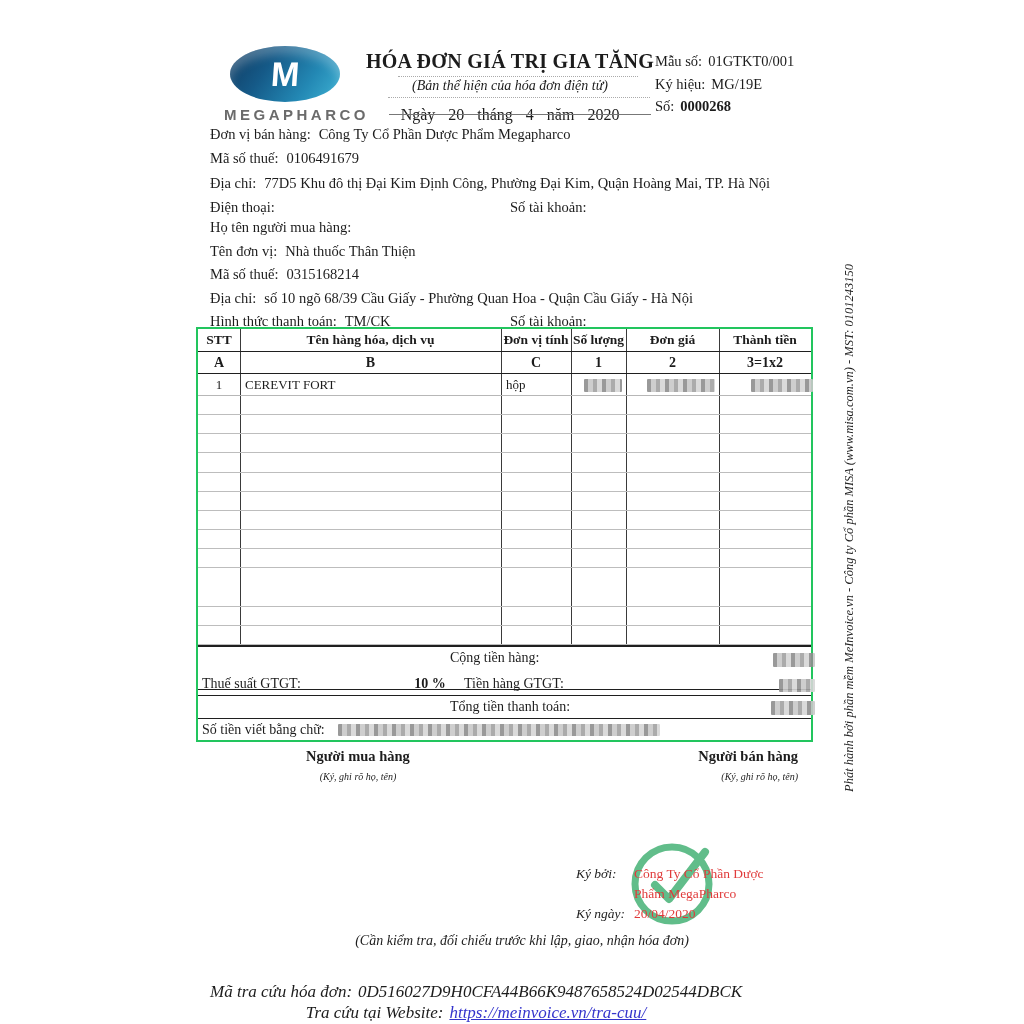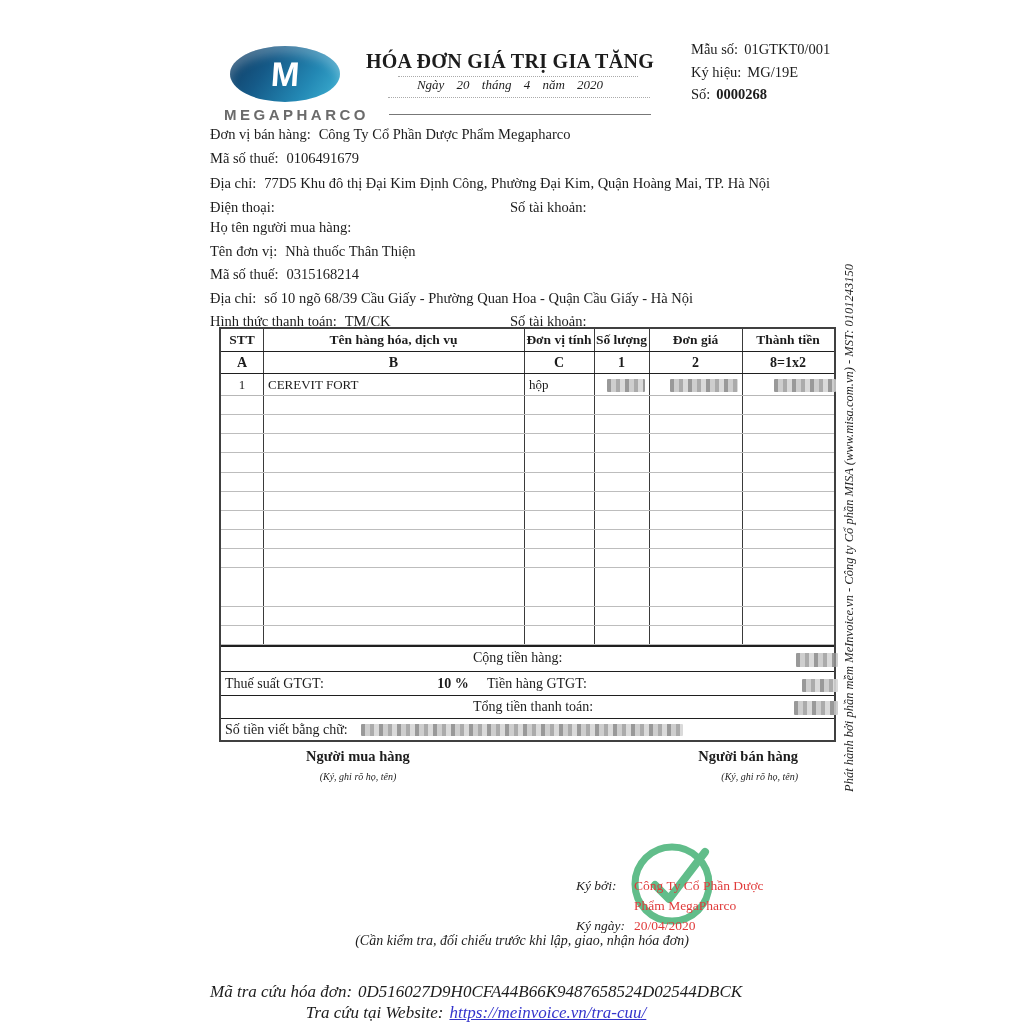--- a/index.html
+++ b/index.html
@@ -13,77 +13,77 @@
     display:flex;align-items:center;justify-content:center;
     box-shadow:inset 0 8px 10px rgba(255,255,255,.25);}
   .logo-m{color:#fff;font-family:"Liberation Sans",sans-serif;font-weight:bold;
     font-size:34px;line-height:1;transform:skewX(-4deg);}
   .logo-brand{margin-top:4px;font-family:"Liberation Sans",sans-serif;font-size:15px;
     letter-spacing:3.5px;color:#6b6b6b;font-weight:bold;}
 
   .titleblock{position:absolute;left:355px;top:50px;width:310px;text-align:center;}
   .inv-title{font-size:20px;font-weight:bold;letter-spacing:.3px;white-space:nowrap;}
   .inv-subtitle{font-size:14px;font-style:italic;margin-top:5px;}
-  .inv-date{font-size:13px;font-style:italic;word-spacing:9px;margin-top:4px;}
+  .inv-date{font-size:16px;word-spacing:9px;margin-top:12px;}
   .dotline{position:absolute;border-top:1px dotted #aaa;height:0;}
   .dot1{left:398px;top:76px;width:240px;}
   .dot2{left:388px;top:97px;width:262px;}
   .hr-date{position:absolute;left:389px;top:114px;width:262px;border-top:1px solid #777;}
 
-  .meta{position:absolute;left:655px;top:38px;font-size:14.5px;line-height:22.5px;margin-left:36px;}
+  .meta{position:absolute;left:655px;top:50px;font-size:14.5px;line-height:22.5px;}
   .meta .lbl{margin-right:6px;}
   .meta .bold{font-weight:bold;}
 
   
   .infoline{position:relative;white-space:nowrap;}
   .seller{position:absolute;left:210px;top:122px;font-size:14.5px;line-height:24.4px;width:640px;}
   .buyer{position:absolute;left:210px;top:216px;font-size:14.5px;line-height:23.6px;width:640px;}
   .lbl{margin-right:8px;}
   .val{}
   .acct{position:absolute;left:300px;top:0;}
 
   
-  .tbl{position:absolute;left:219px;top:327px;width:613px;height:411px;
-       border:2px solid #404040;box-sizing:content-box;font-size:13.5px;}
+  .tbl{position:absolute;left:196px;top:327px;width:613px;height:411px;
+       border:2px solid #22c55e;box-sizing:content-box;font-size:13.5px;}
   .tbl *{box-sizing:border-box;}
   .vl{position:absolute;top:0;width:1px;height:316px;background:#3a3a3a;}
   .vl1{left:42px;}.vl2{left:303px;}.vl3{left:373px;}.vl4{left:428px;}.vl5{left:521px;}
   .trow{position:absolute;left:0;width:613px;}
   .row-h1{top:0;height:23px;border-bottom:1.5px solid #1f1f1f;font-weight:bold;}
   .row-h2{top:24px;height:21px;border-bottom:1.5px solid #1f1f1f;font-weight:bold;font-size:14px;}
   .row-data{top:46px;height:21px;border-bottom:1px solid #b7b7b7;font-size:13px;}
   .cell{position:absolute;top:0;height:100%;display:flex;align-items:center;justify-content:center;}
   .c1{left:0;width:42px;}.c2{left:42px;width:261px;}.c3{left:303px;width:70px;}
   .c4{left:373px;width:55px;}.c5{left:428px;width:93px;}.c6{left:521px;width:92px;}
   .cell.left{justify-content:flex-start;padding-left:5px;}
   .empty-grid{position:absolute;left:0;top:67px;width:613px;height:249px;
     background:repeating-linear-gradient(to bottom,transparent 0,transparent 18.2px,#bdbdbd 18.2px,#bdbdbd 19.15px);}
   .totals-border{position:absolute;left:0;top:316px;width:613px;height:0;border-top:2px solid #1f1f1f;}
-  .row-t1{top:318px;height:25px;border-bottom:1.5px solid #1f1f1f;}
+  .row-t1{top:318px;height:43px;border-bottom:1.5px solid #1f1f1f;}
   .row-t2{top:343.5px;height:23.5px;border-bottom:1.5px solid #1f1f1f;}
   .row-t3{top:367px;height:23px;border-bottom:1.5px solid #1f1f1f;}
   .row-t4{top:390px;height:21px;}
   .tlabel{position:absolute;top:3px;font-size:14px;white-space:nowrap;}
   .bold{font-weight:bold;}
 
   
   .px{position:absolute;opacity:.9;border-radius:1px;
     background-image:
       repeating-linear-gradient(90deg,#8f8f8f 0 4px,#c9c9c9 4px 9px,#a3a3a3 9px 13px,#d6d6d6 13px 18px),
       repeating-linear-gradient(0deg,rgba(255,255,255,.35) 0 3px,rgba(40,40,40,.18) 3px 6px);}
 
   
   .sig{position:absolute;top:748px;width:240px;text-align:center;}
   .sig-buyer{left:238px;}
   .sig-seller{left:558px;text-align:right;}
   .sig-title{font-weight:bold;font-size:14.5px;}
   .sig-note{font-style:italic;font-size:10px;margin-top:6px;}
 
   
-  .esign{position:absolute;left:576px;top:864px;font-size:13.5px;line-height:20px;margin-top:12px;}
+  .esign{position:absolute;left:576px;top:864px;font-size:13.5px;line-height:20px;}
   .esign-row{display:flex;}
   .esign .lab{font-style:italic;width:58px;color:#1c1c1c;flex:0 0 auto;}
   .esign .red{color:#e03b3b;width:160px;}
   .check-badge{position:absolute;left:626px;top:836px;opacity:.85;}
   .note{position:absolute;left:262px;top:933px;width:520px;text-align:center;
         font-style:italic;font-size:14px;}
 
   
   .footer{position:absolute;left:210px;top:982px;font-size:17px;font-style:italic;line-height:20.5px;text-align:center;}
   .footer .lbl{margin-right:6px;}
@@ -102,20 +102,21 @@
 
   <div class="logo">
     <div class="logo-ellipse">
       <span class="logo-m">M</span>
     </div>
     <div class="logo-brand">MEGAPHARCO</div>
   </div>
 
   <div class="titleblock">
     <div class="inv-title">HÓA ĐƠN GIÁ TRỊ GIA TĂNG</div>
+    <div class="inv-subtitle">(Bản thể hiện của hóa đơn điện tử)</div>
     <div class="inv-date">Ngày 20 tháng 4 năm 2020</div>
   </div>
   <div class="dotline dot1"></div>
   <div class="dotline dot2"></div>
   <div class="hr-date"></div>
 
   <div class="meta">
     <div class="infoline"><span class="lbl">Mẫu số:</span><span class="val">01GTKT0/001</span></div>
     <div class="infoline"><span class="lbl">Ký hiệu:</span><span class="val">MG/19E</span></div>
     <div class="infoline"><span class="lbl">Số:</span><span class="val bold">0000268</span></div>
@@ -151,21 +152,21 @@
       <span class="cell c5">Đơn giá</span>
       <span class="cell c6">Thành tiền</span>
     </div>
 
     <div class="trow row-h2">
       <span class="cell c1">A</span>
       <span class="cell c2">B</span>
       <span class="cell c3">C</span>
       <span class="cell c4">1</span>
       <span class="cell c5">2</span>
-      <span class="cell c6">8=1x2</span>
+      <span class="cell c6">3=1x2</span>
     </div>
 
     <div class="trow row-data">
       <span class="cell c1">1</span>
       <span class="cell c2 left">CEREVIT FORT</span>
       <span class="cell c3 left">hộp</span>
       <span class="px" style="left:386px;top:4px;width:38px;height:13px;"></span>
       <span class="px" style="left:449px;top:4px;width:68px;height:13px;"></span>
       <span class="px" style="left:553px;top:4px;width:62px;height:13px;"></span>
     </div>

